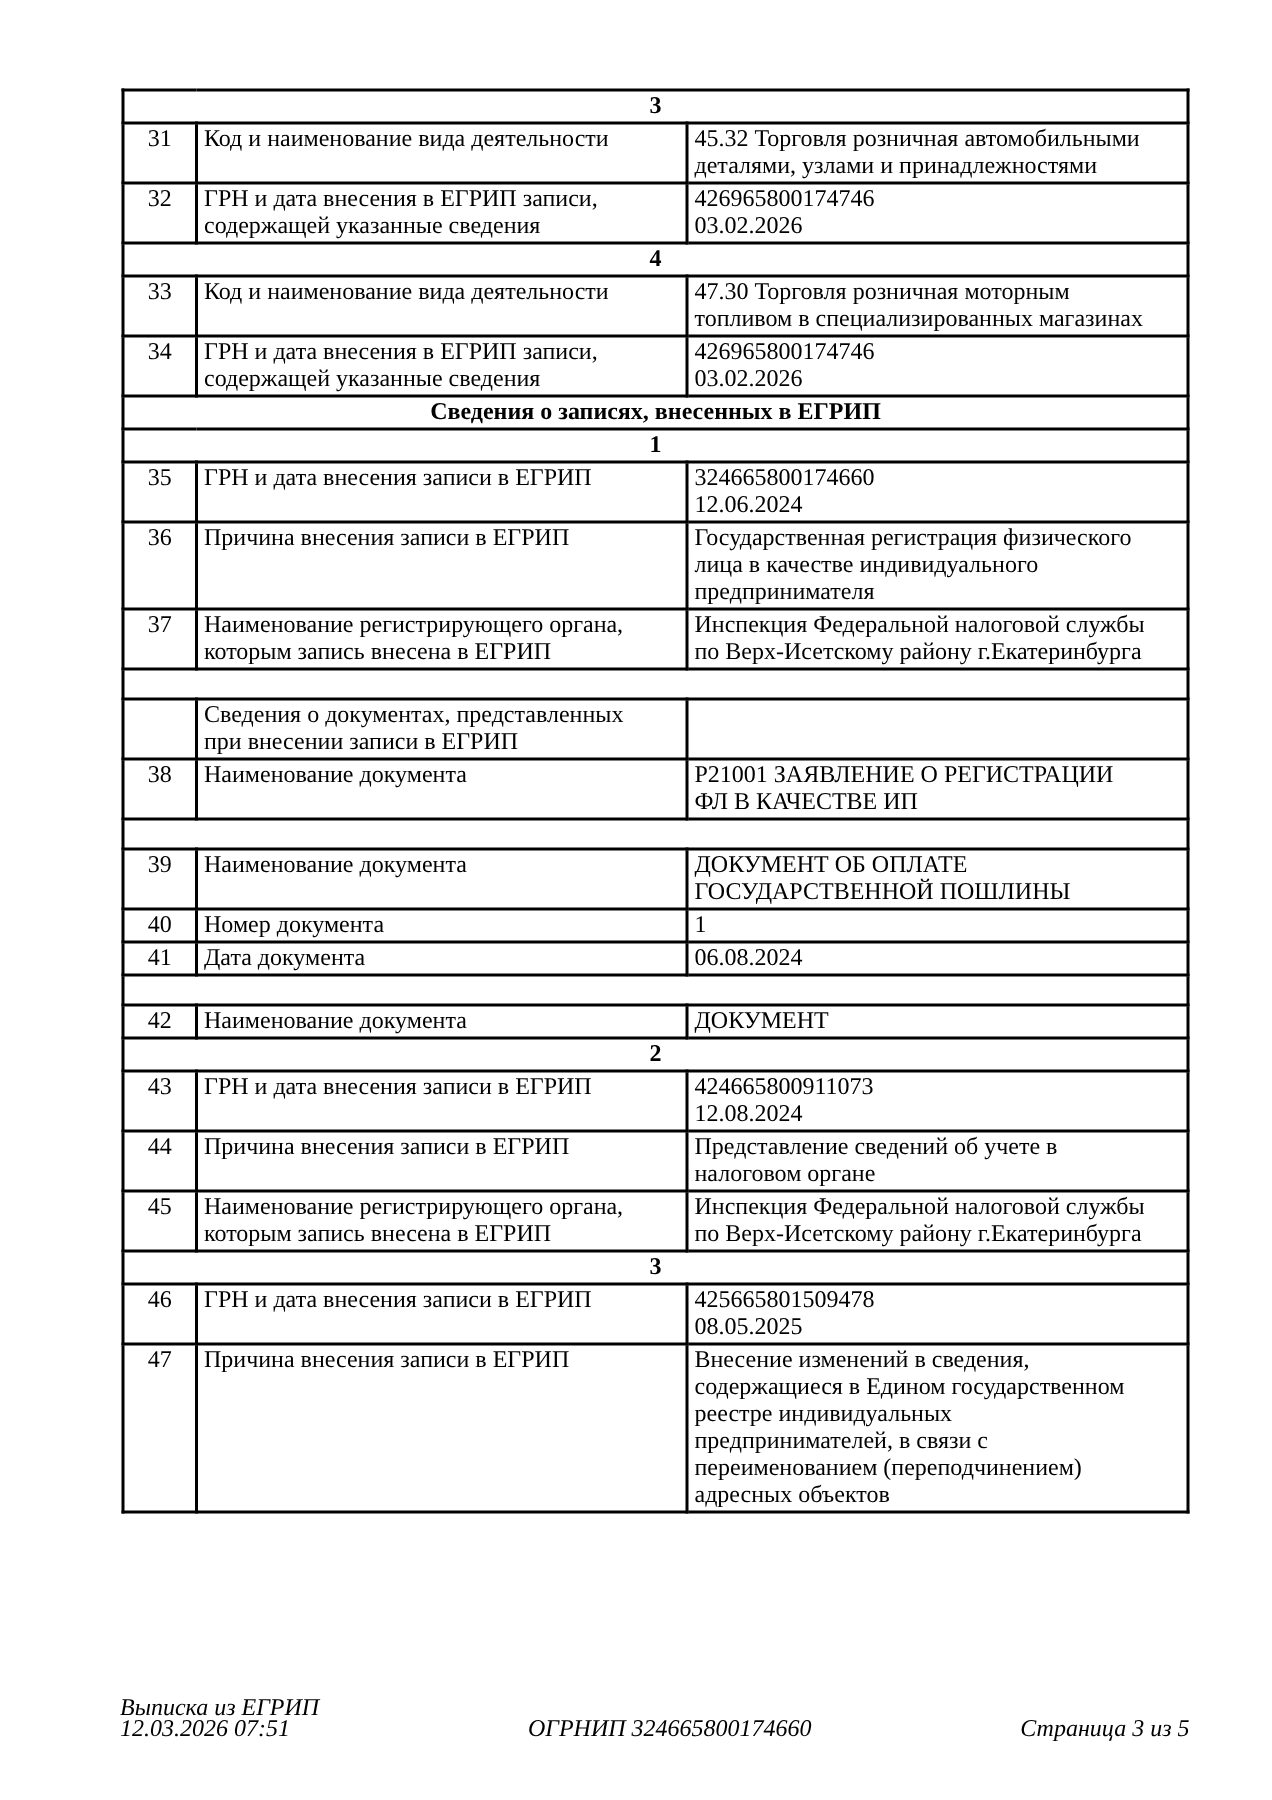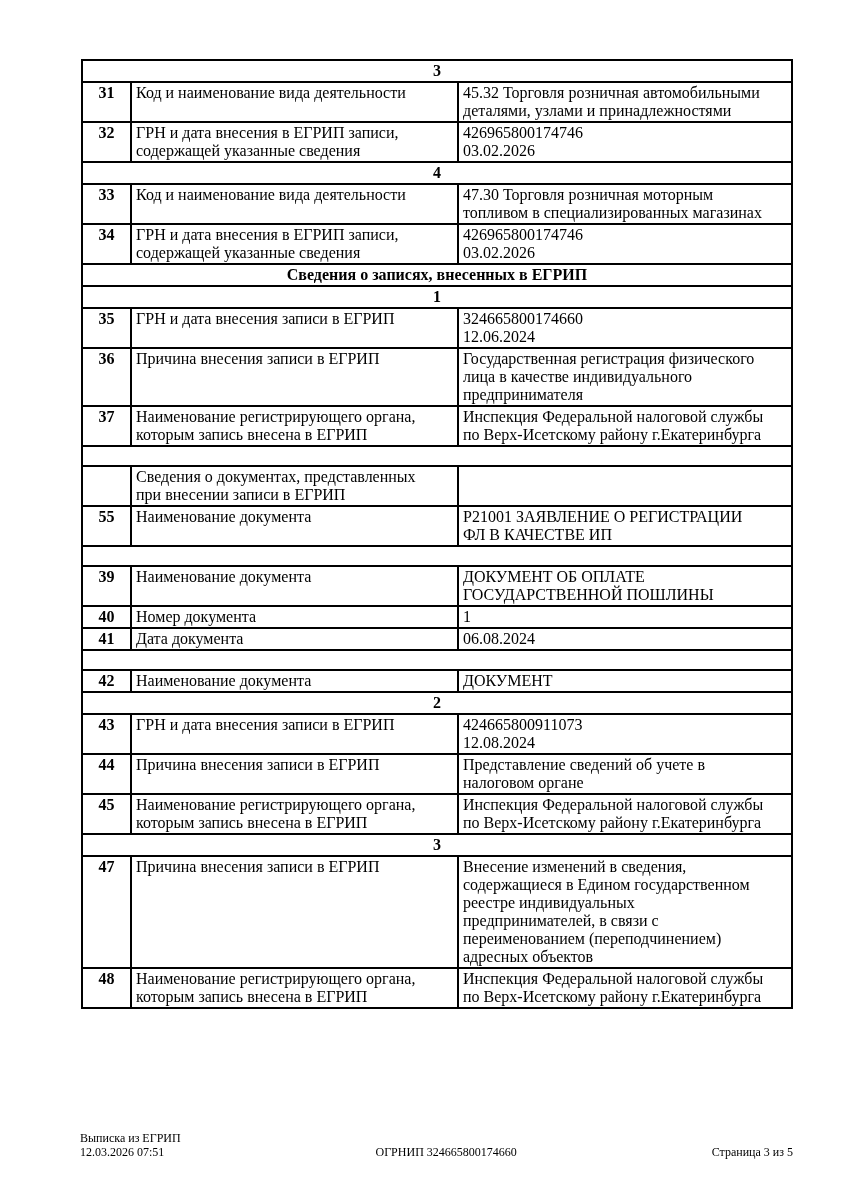--- a/index.html
+++ b/index.html
@@ -32,42 +32,42 @@
     font-size: 16px;
     line-height: 18px;
     padding: 1px 4px;
     white-space: pre-line;
     overflow: hidden;
   }
   td.cell-num {
     text-align: center;
     padding-left: 2px;
     padding-right: 2px;
-    font-weight: bold;
   }
   td.cell-section {
     text-align: center;
     font-weight: bold;
     line-height: 19px;
     padding: 1px 4px;
   }
   td.cell-spacer {
     height: 16px;
     padding: 0;
   }
   .footer {
     position: absolute;
     left: 80px;
     right: 55px;
     top: 1132px;
     display: flex;
     justify-content: space-between;
     align-items: flex-end;
-    font-size: 12px;
+    font-size: 16px;
     line-height: 13.5px;
+    font-style: italic;
   }
   .footer .f-left { text-align: left; }
   .footer .f-center { text-align: center; }
   .footer .f-right { text-align: left; }
 </style>
 </head>
 <body>
 
 <div class="page">
 
@@ -139,21 +139,21 @@
         <tr>
           <td colspan="3" class="cell-spacer"></td>
         </tr>
         <tr>
           <td class="cell-num"></td>
           <td class="cell-label">Сведения о документах, представленных
 при внесении записи в ЕГРИП</td>
           <td class="cell-value"></td>
         </tr>
         <tr>
-          <td class="cell-num">55</td>
+          <td class="cell-num">38</td>
           <td class="cell-label">Наименование документа</td>
           <td class="cell-value">Р21001 ЗАЯВЛЕНИЕ О РЕГИСТРАЦИИ
 ФЛ В КАЧЕСТВЕ ИП</td>
         </tr>
         <tr>
           <td colspan="3" class="cell-spacer"></td>
         </tr>
         <tr>
           <td class="cell-num">39</td>
           <td class="cell-label">Наименование документа</td>
@@ -195,38 +195,37 @@
         </tr>
         <tr>
           <td class="cell-num">45</td>
           <td class="cell-label">Наименование регистрирующего органа,
 которым запись внесена в ЕГРИП</td>
           <td class="cell-value">Инспекция Федеральной налоговой службы
 по Верх-Исетскому району г.Екатеринбурга</td>
         </tr>
         <tr>
           <td colspan="3" class="cell-section">3</td>
+        </tr>
+        <tr>
+          <td class="cell-num">46</td>
+          <td class="cell-label">ГРН и дата внесения записи в ЕГРИП</td>
+          <td class="cell-value">425665801509478
+08.05.2025</td>
         </tr>
         <tr>
           <td class="cell-num">47</td>
           <td class="cell-label">Причина внесения записи в ЕГРИП</td>
           <td class="cell-value">Внесение изменений в сведения,
 содержащиеся в Едином государственном
 реестре индивидуальных
 предпринимателей, в связи с
 переименованием (переподчинением)
 адресных объектов</td>
         </tr>
-        <tr>
-          <td class="cell-num">48</td>
-          <td class="cell-label">Наименование регистрирующего органа,
-которым запись внесена в ЕГРИП</td>
-          <td class="cell-value">Инспекция Федеральной налоговой службы
-по Верх-Исетскому району г.Екатеринбурга</td>
-        </tr>
       </tbody>
   </table>
 
   <div class="footer">
     <div class="f-left">
       <div>Выписка из ЕГРИП</div>
       <div>12.03.2026 07:51</div>
     </div>
     <div class="f-center">ОГРНИП 324665800174660</div>
     <div class="f-right">Страница 3 из 5</div>

